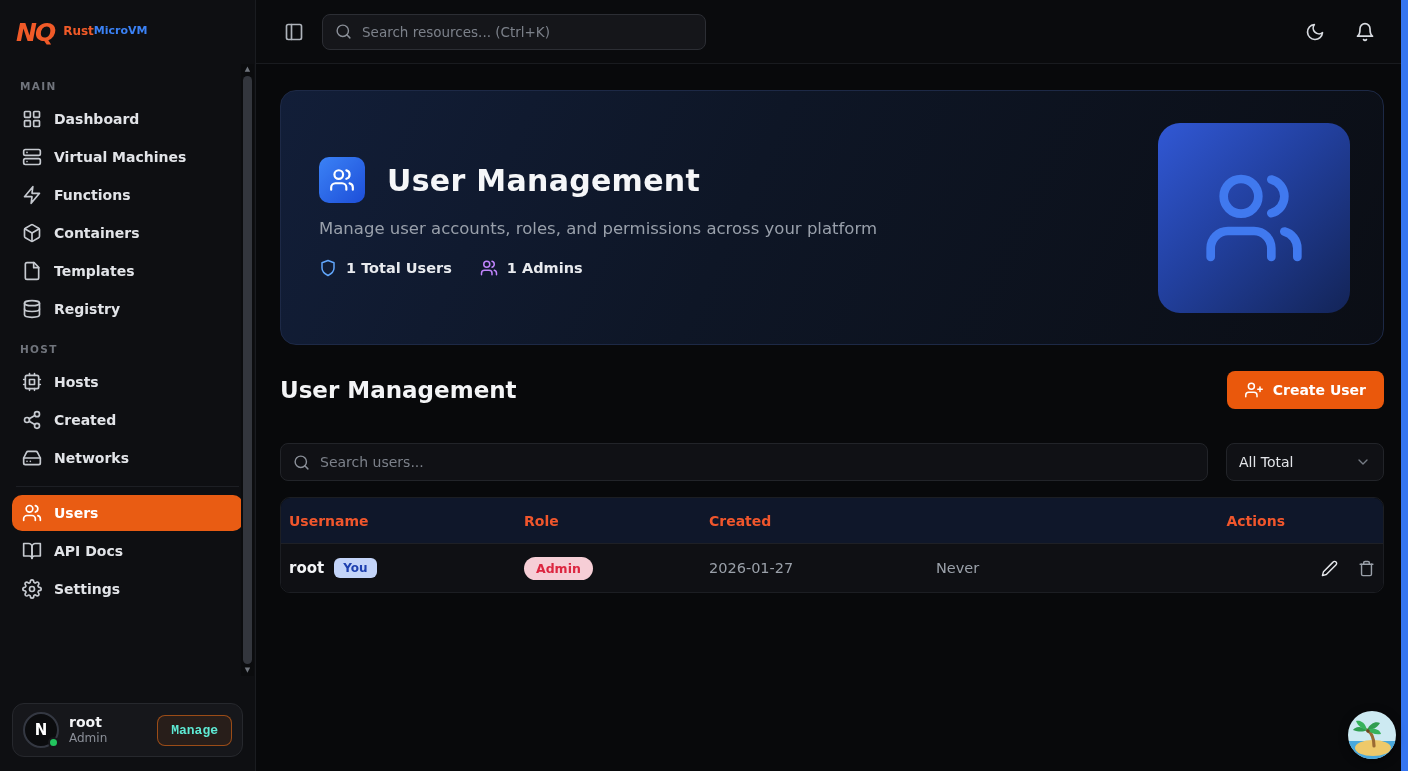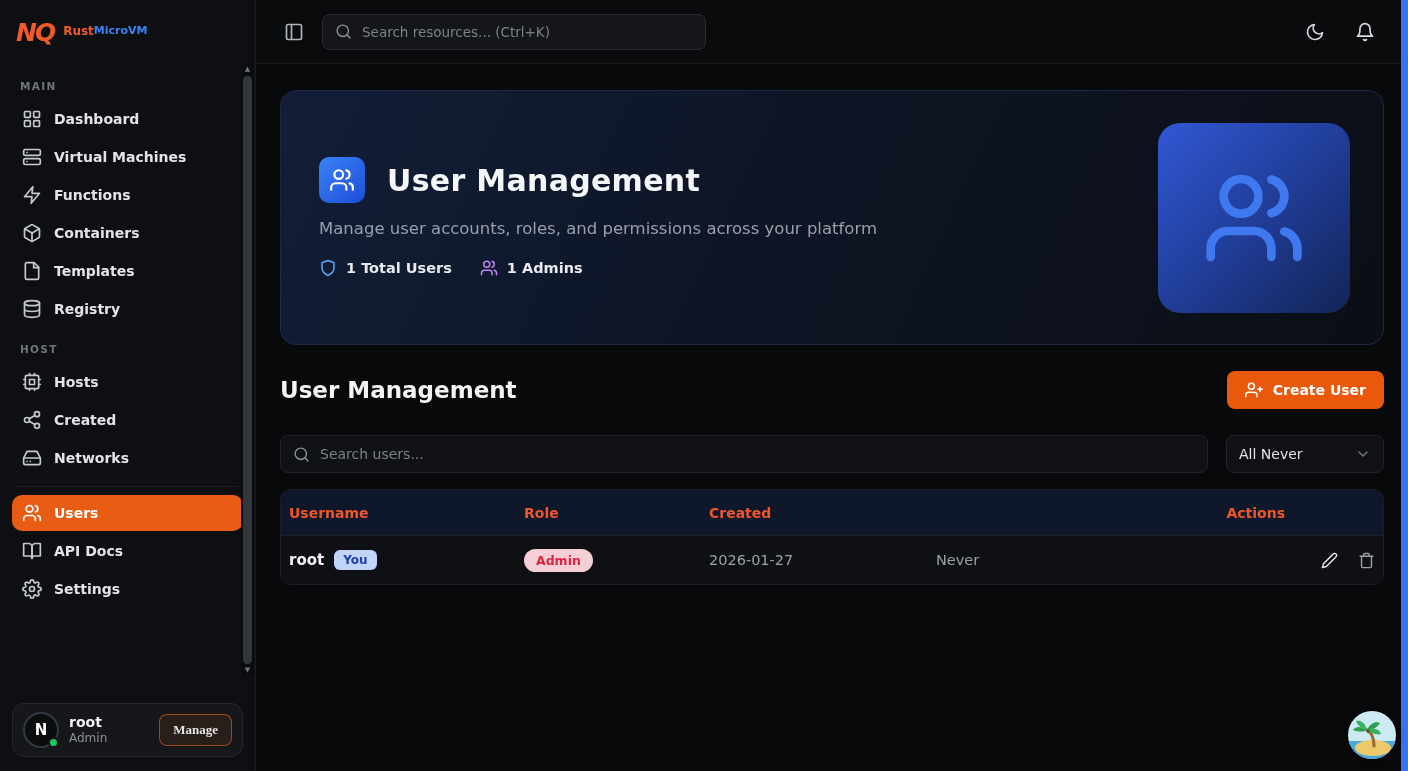--- a/index.html
+++ b/index.html
@@ -49,24 +49,24 @@
     width:36px; height:36px; border-radius:50%;
     background:#0b0c0e; border:2px solid #343842; color:#fff;
     display:flex; align-items:center; justify-content:center;
     font-weight:700; font-size:15px; position:relative; flex:none;
   }
   .avatar .dot { position:absolute; right:-2px; bottom:-2px; width:11px; height:11px; border-radius:50%; background:#22c55e; border:2px solid #16171b; }
   .uc-text { display:flex; flex-direction:column; line-height:1.25; }
   .uc-name { font-size:14px; font-weight:700; color:#f3f4f6; }
   .uc-role { font-size:12px; color:#8b8f98; }
   .manage-btn {
-    margin-left:auto; color:#e5e5e5; background:rgba(249,115,22,.08);
+    margin-left:auto; color:#5eead4; background:rgba(249,115,22,.08);
     border:1px solid rgba(249,115,22,.55); border-radius:8px;
     padding:7px 13px; font-size:13px; font-weight:700; cursor:pointer;
-    font-family:Liberation Serif, serif;
+    font-family:Liberation Mono, monospace;
   }
 
   .sb { position:absolute; top:64px; right:1px; width:13px; height:612px; background:#0b0c0e; display:flex; flex-direction:column; align-items:center; padding:1px 0; }
   .sb-arrow { color:#70757d; font-size:7px; line-height:9px; cursor:pointer; }
   .sb-thumb { flex:1; width:9px; background:#33363d; border-radius:5px; margin:2px 0; cursor:pointer; }
 
   
   .main { flex:1; min-width:0; display:flex; flex-direction:column; }
   .topbar {
     height:64px; min-height:64px; display:flex; align-items:center; gap:18px;
@@ -116,21 +116,21 @@
   
   .section-head { display:flex; align-items:center; justify-content:space-between; margin-top:26px; }
   .sec-title { font-size:23px; font-weight:800; color:#f3f4f6; }
   .create-btn {
     display:flex; align-items:center; gap:10px; background:#ea580c; color:#fff;
     border:none; border-radius:8px; padding:10px 18px; font-size:14px; font-weight:700;
     cursor:pointer; font-family:inherit;
   }
   .create-btn .ic { width:18px; height:18px; }
 
-  .filter-row { display:flex; gap:18px; margin-top:26px; }
+  .filter-row { display:flex; gap:18px; margin-top:34px; }
   .user-search {
     flex:1; height:38px; background:#101115; border:1px solid #222429;
     border-radius:8px; display:flex; align-items:center; gap:10px; padding:0 12px;
   }
   .user-search .ic { width:17px; height:17px; color:#8b9099; }
   .user-search input { background:none; border:none; outline:none; color:#d1d5db; font-size:14px; width:100%; font-family:inherit; }
   .role-select {
     width:158px; height:38px; background:#101115; border:1px solid #222429;
     border-radius:8px; display:flex; align-items:center; justify-content:space-between;
     padding:0 12px; color:#e2e4e8; font-size:14px; cursor:pointer;
@@ -430,21 +430,21 @@
         <div class="user-search">
           <span class="ic">
               <svg viewBox="0 0 24 24" fill="none" stroke="currentColor" stroke-width="2" stroke-linecap="round" stroke-linejoin="round">
                 <circle cx="11" cy="11" r="8"></circle>
                 <path d="m21 21-4.3-4.3"></path>
               </svg>
             </span>
           <input type="text" placeholder="Search users..." style="">
         </div>
         <div class="role-select">
-          <span>All Never</span>
+          <span>All Total</span>
           <span class="ic">
               <svg viewBox="0 0 24 24" fill="none" stroke="currentColor" stroke-width="2" stroke-linecap="round" stroke-linejoin="round">
                 <path d="m6 9 6 6 6-6"></path>
               </svg>
             </span>
         </div>
       </div>
 
       <div class="table">
         <div class="thead">

